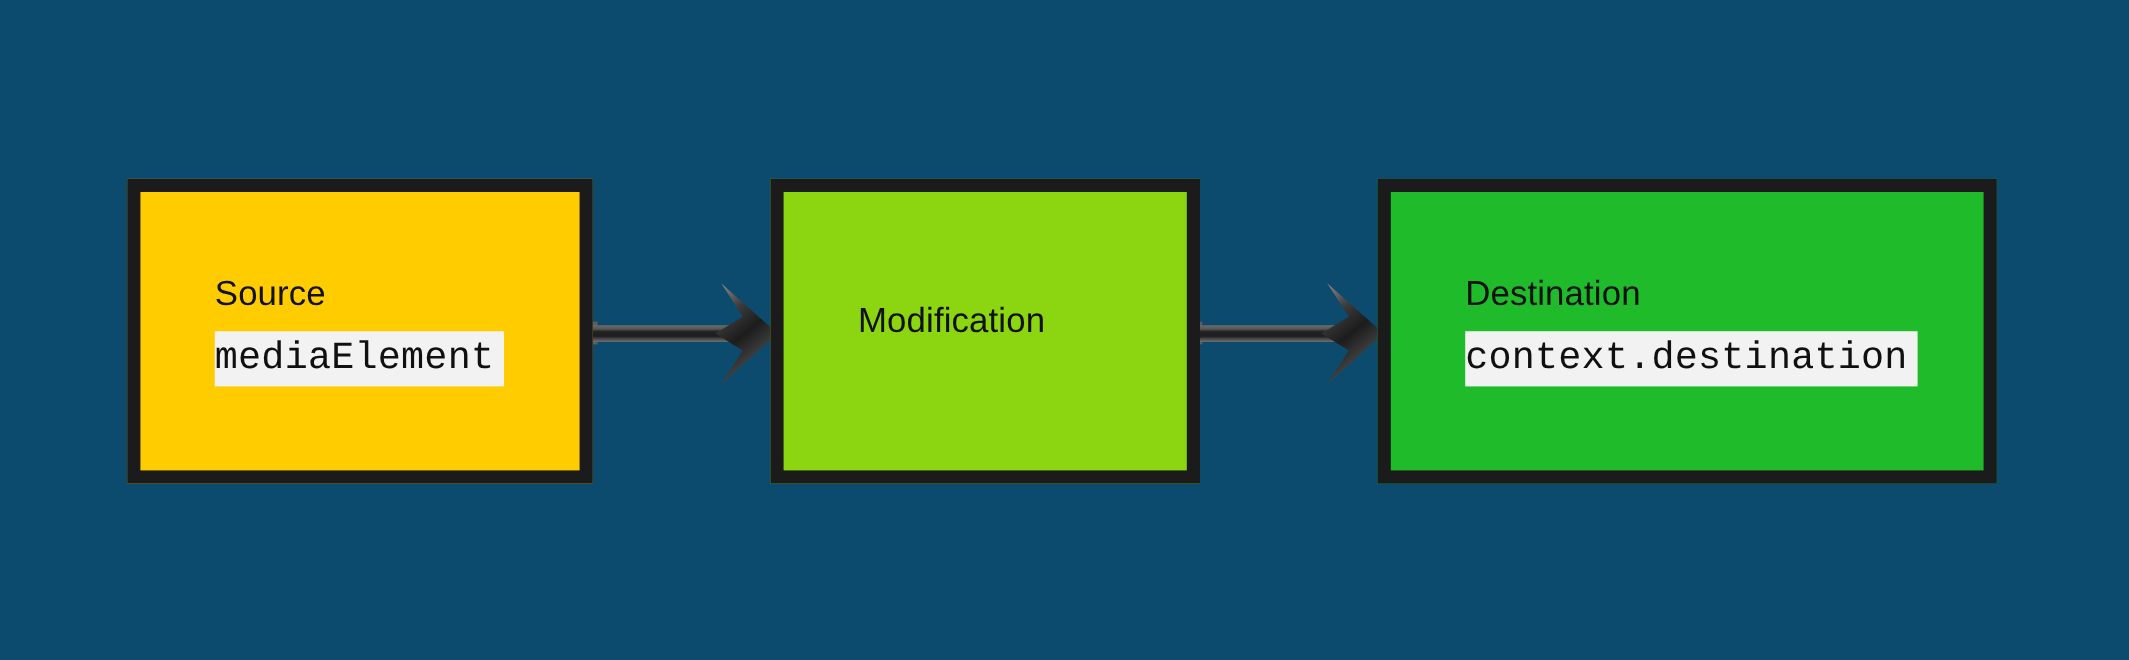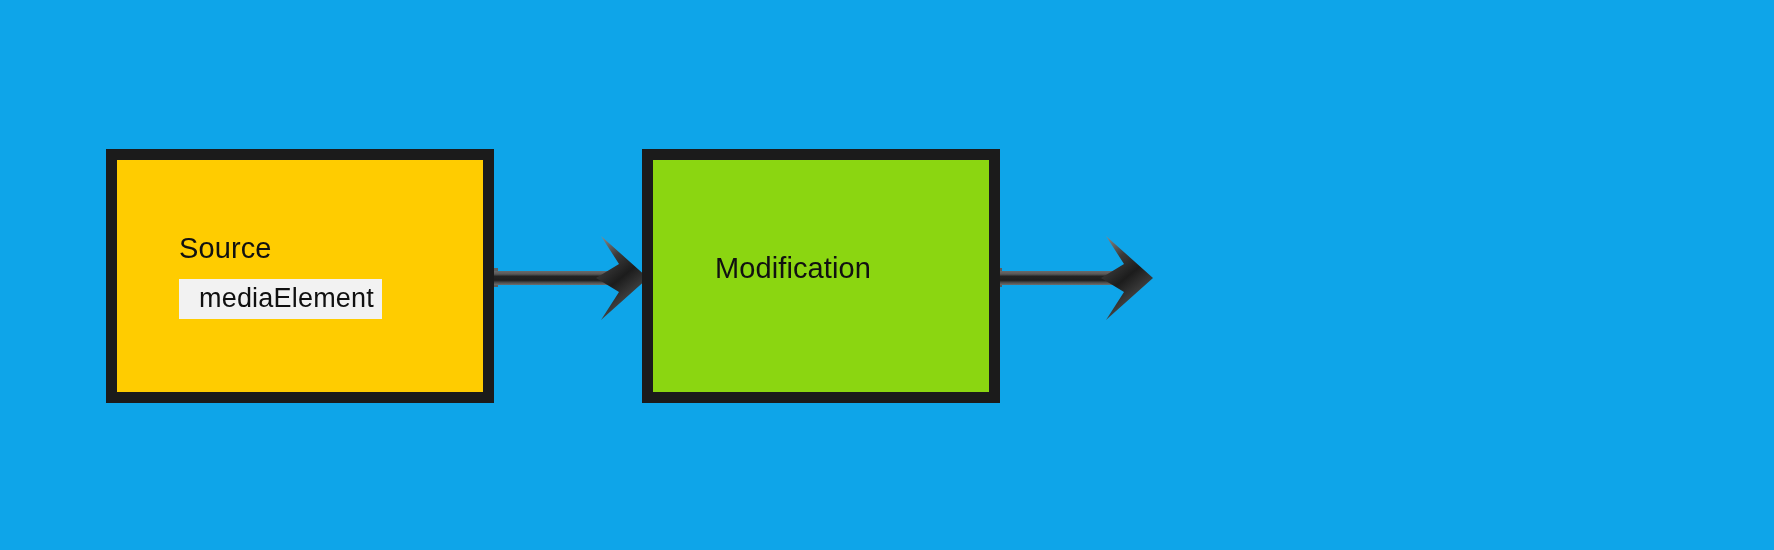--- a/index.html
+++ b/index.html
@@ -10,21 +10,21 @@
     width: 1774px;
     height: 550px;
     background: #f0f0f0;
     font-family: "Liberation Sans", sans-serif;
     overflow: hidden;
   }
   #stage {
     position: relative;
     width: 1774px;
     height: 550px;
-    background: #0ea5e9;
+    background: #0c4a6e;
   }
 
   
   .node {
     position: absolute;
     box-sizing: border-box;
     border: 11px solid #1b1b1b;
     display: flex;
     flex-direction: column;
     justify-content: center;
@@ -38,26 +38,26 @@
   .node-title {
     font-family: "Liberation Sans", sans-serif;
     font-size: 29px;
     line-height: 1.05;
     color: #111111;
     letter-spacing: 0.1px;
     margin-bottom: 16px;
     white-space: nowrap;
   }
   .node-code {
-    font-family: Liberation Sans, sans-serif;
-    font-size: 27px;
+    font-family: Liberation Mono, monospace;
+    font-size: 32px;
     line-height: 1.22;
     color: #101010;
     background: #f2f2f2;
-    padding: 3px 8px 4px 20px;
+    padding: 3px 8px 4px 0;
     white-space: nowrap;
     letter-spacing: 0.2px;
   }
 
   
   .edge {
     position: absolute;
     top: 0;
     left: 0;
     width: 1774px;
@@ -122,14 +122,18 @@
 
   <div class="node n0">
     <div class="node-title">Source</div>
     <div class="node-code">mediaElement</div>
   </div>
 
   <div class="node n1">
     <div class="node-title">Modification</div>
   </div>
 
+  <div class="node n2">
+    <div class="node-title">Destination</div>
+    <div class="node-code">context.destination</div>
+  </div>
 
 </div>
 
 </body></html>

